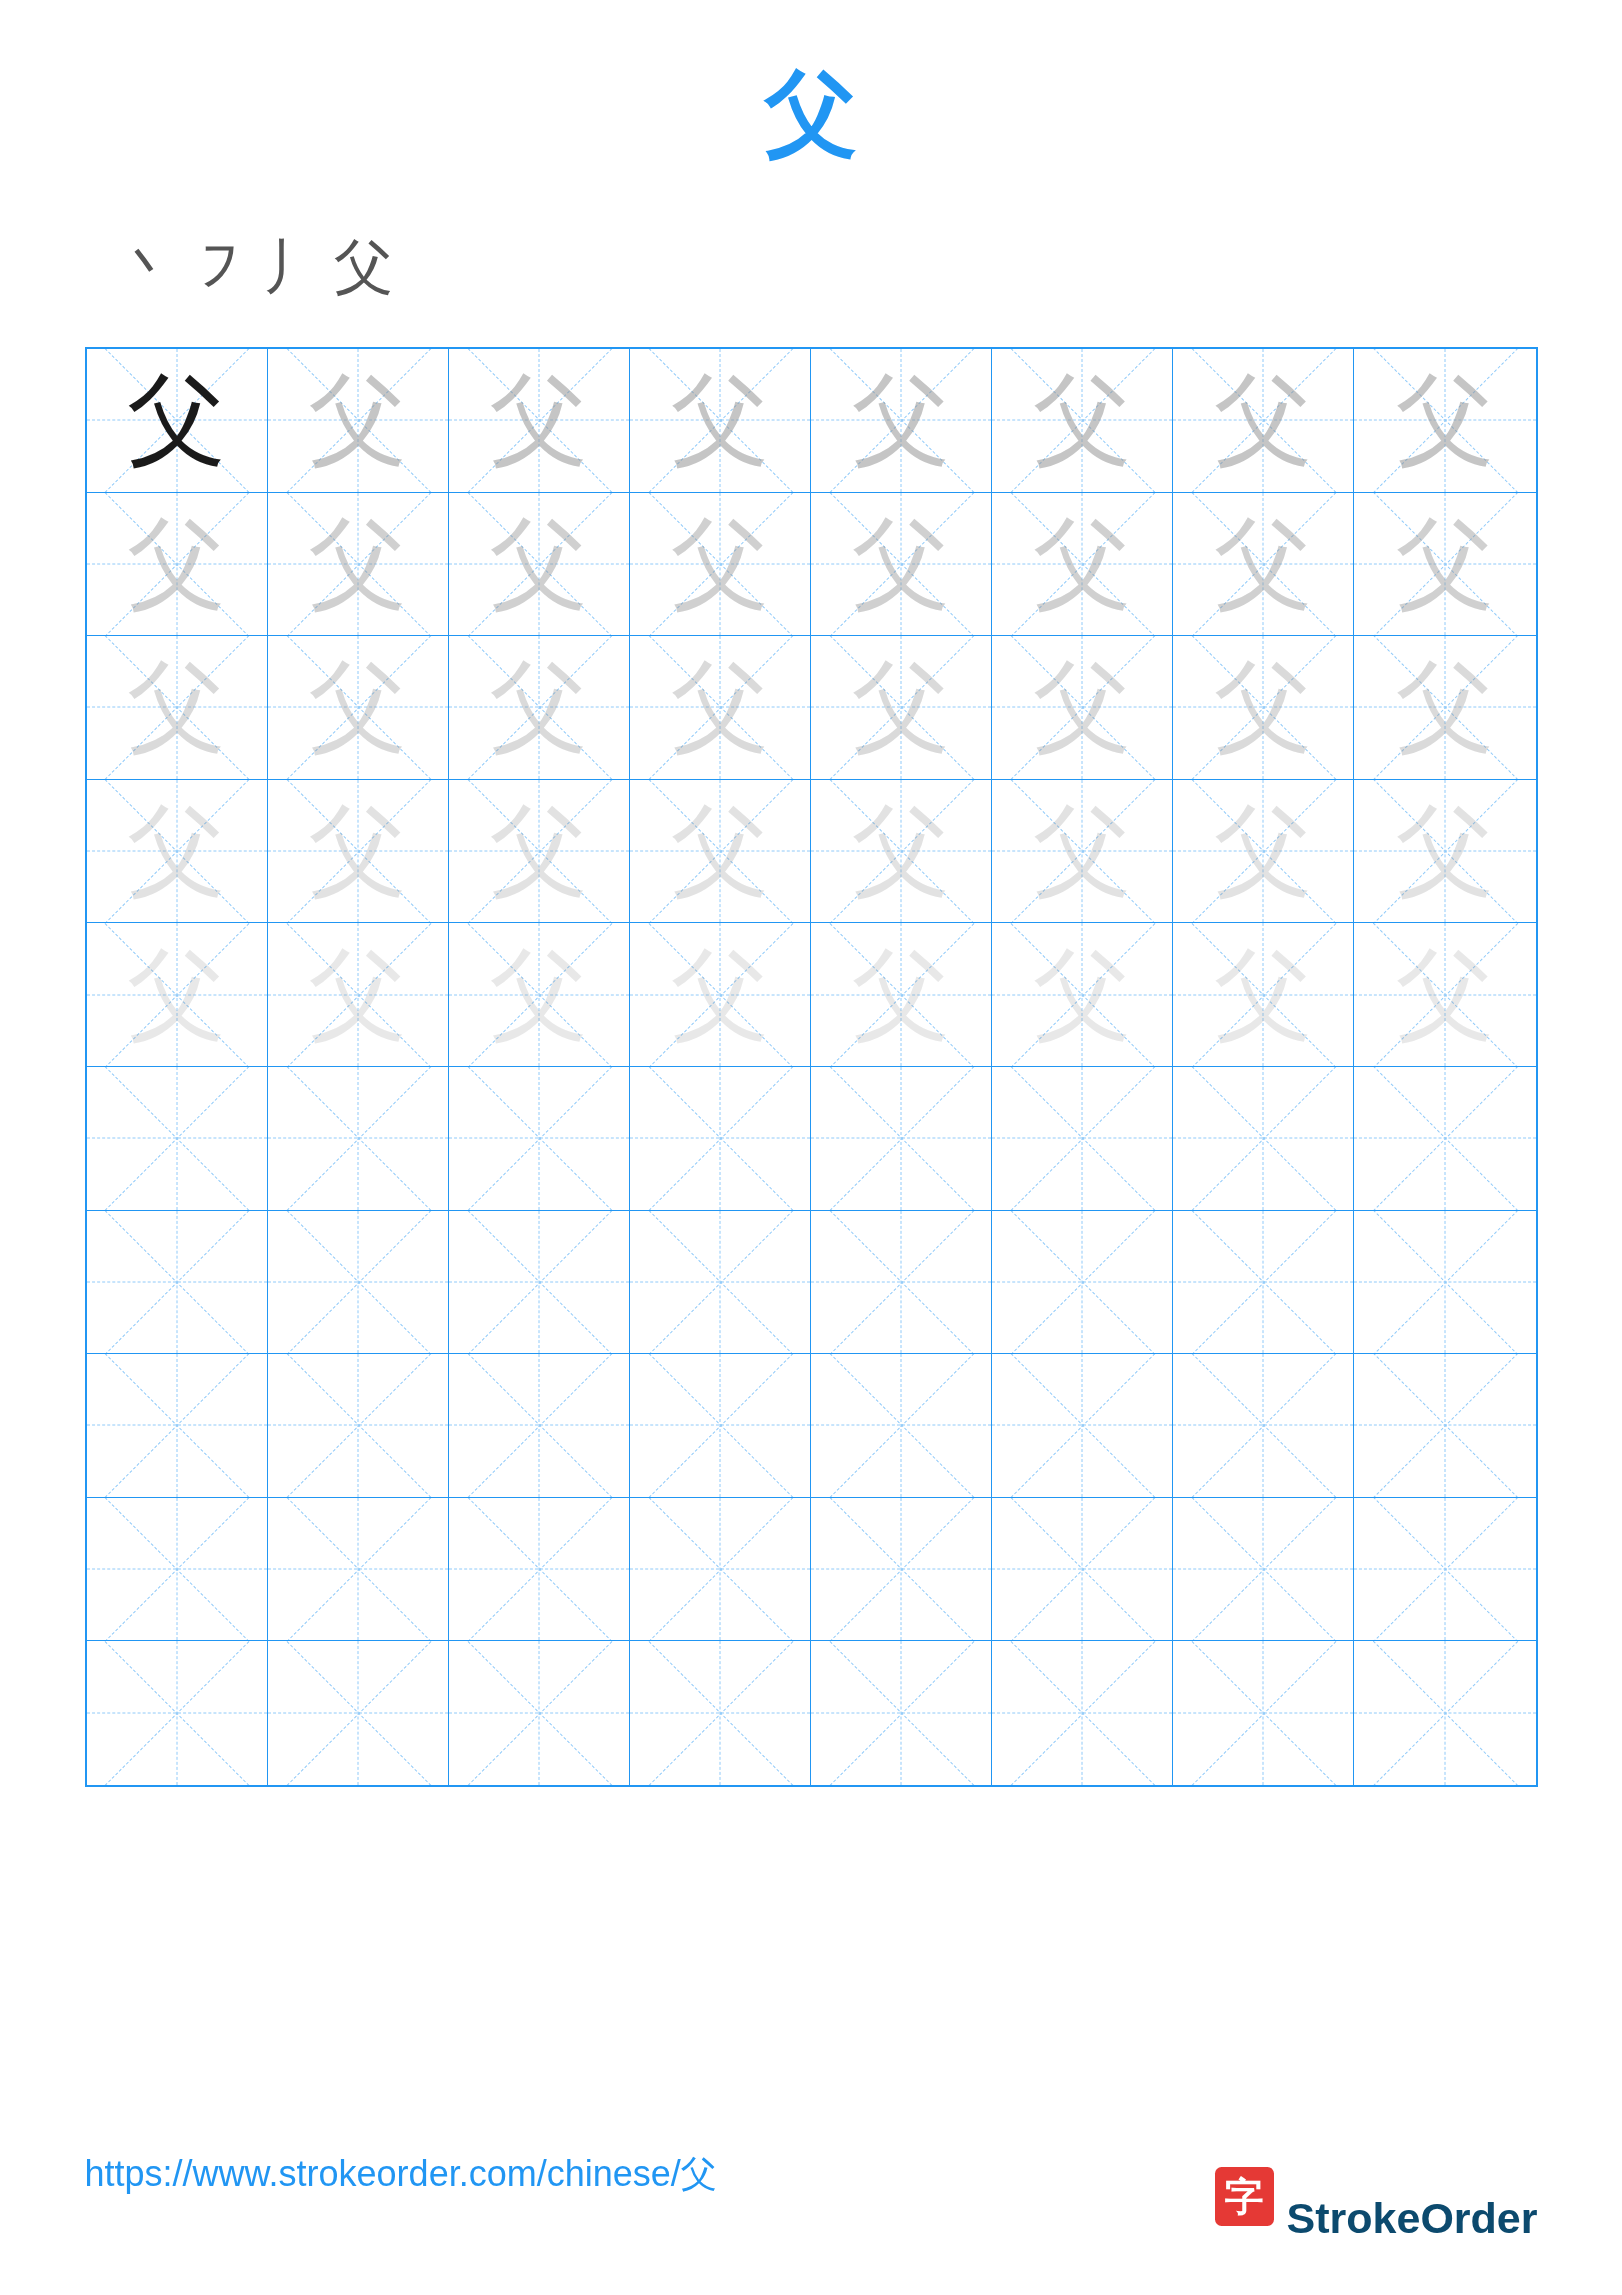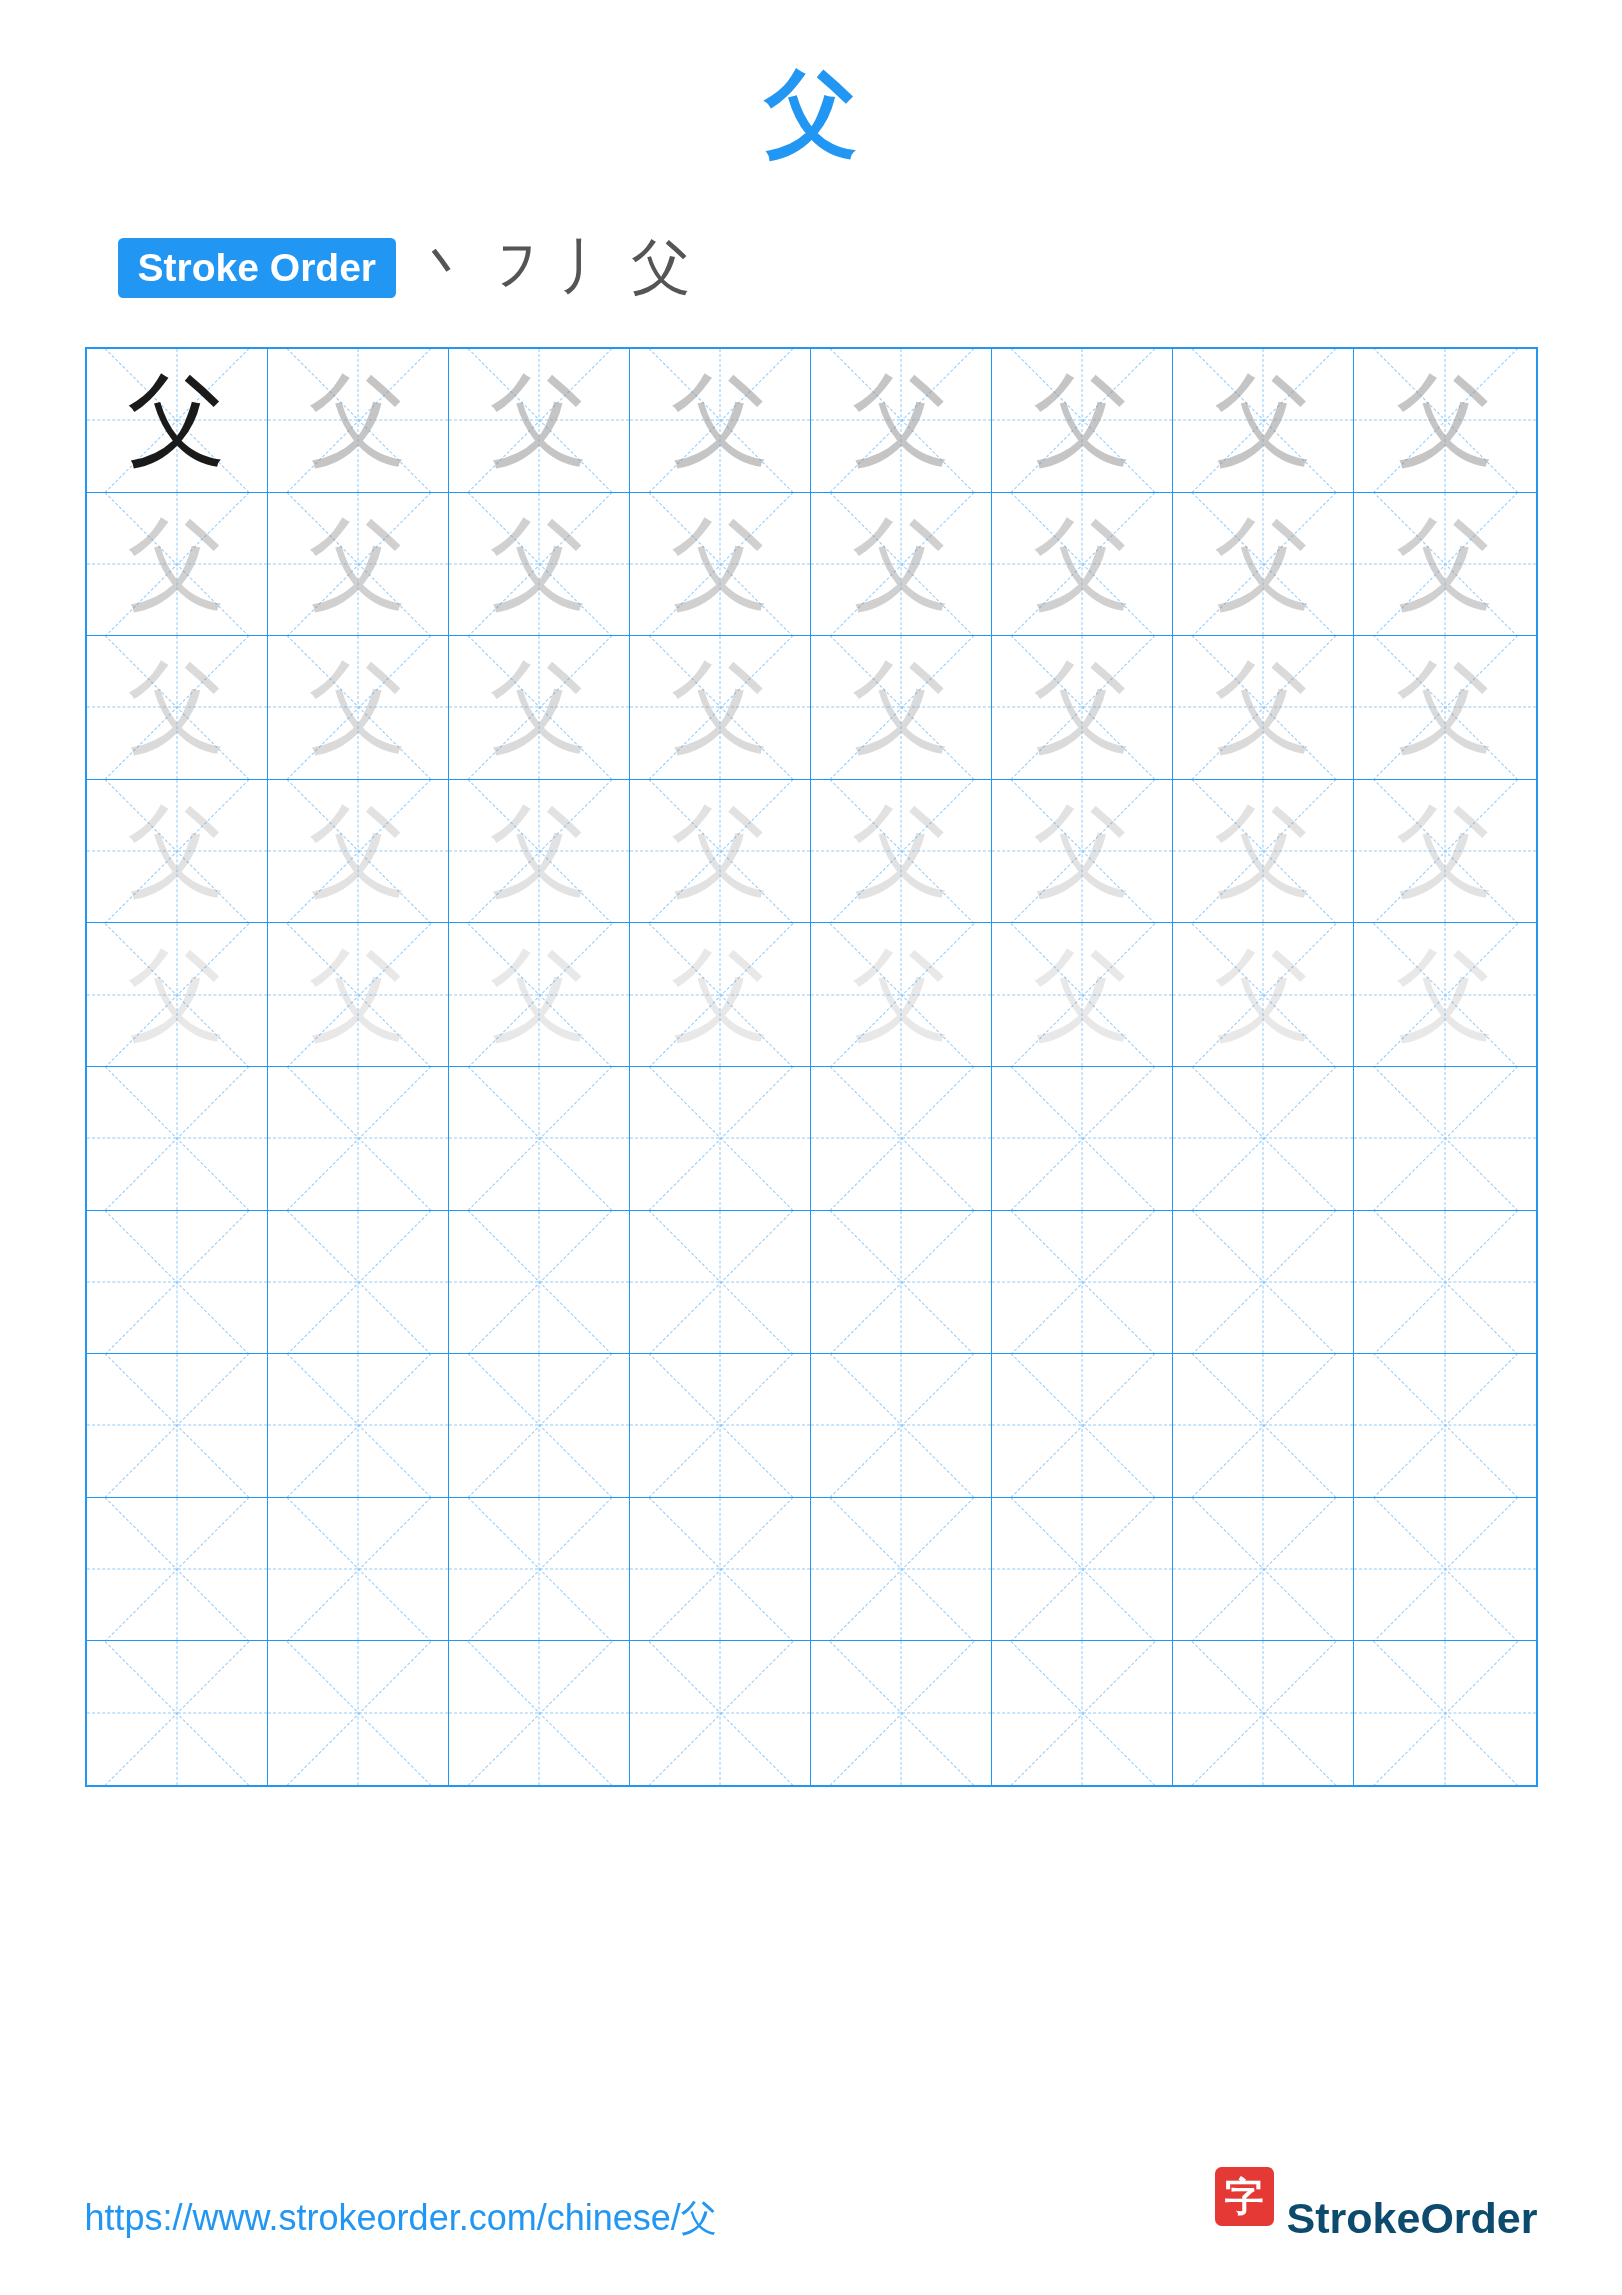--- a/index.html
+++ b/index.html
@@ -168,21 +168,21 @@
       color: rgba(150,150,150,0.28);
     }
     .cell-char.fade-5 {
       color: rgba(150,150,150,0.22);
     }
 
     
     .footer {
       display: flex;
       justify-content: space-between;
-      align-items: flex-end;
+      align-items: flex-start;
       width: 1453px;
       margin-top: auto;
       padding-top: 39px;
       gap: 44px;
     }
     .footer-url {
       font-family: Arial, sans-serif;
       font-size: 36px;
       color: #2196F3;
     }
@@ -214,21 +214,20 @@
 </head>
 <body>
 
 <div class="page">
 
   <div class="title">
     <span class="title-char">父</span>
   </div>
 
   <div class="stroke-order-row">
-    <span class="stroke-order-badge">Stroke Order</span>
     <div class="stroke-order-chars">
       <span class="stroke-char">丶</span>
       <span class="stroke-char">㇇</span>
       <span class="stroke-char">丿</span>
       <span class="stroke-char">父</span>
     </div>
   </div>
 
   <div class="grid-container">
 

